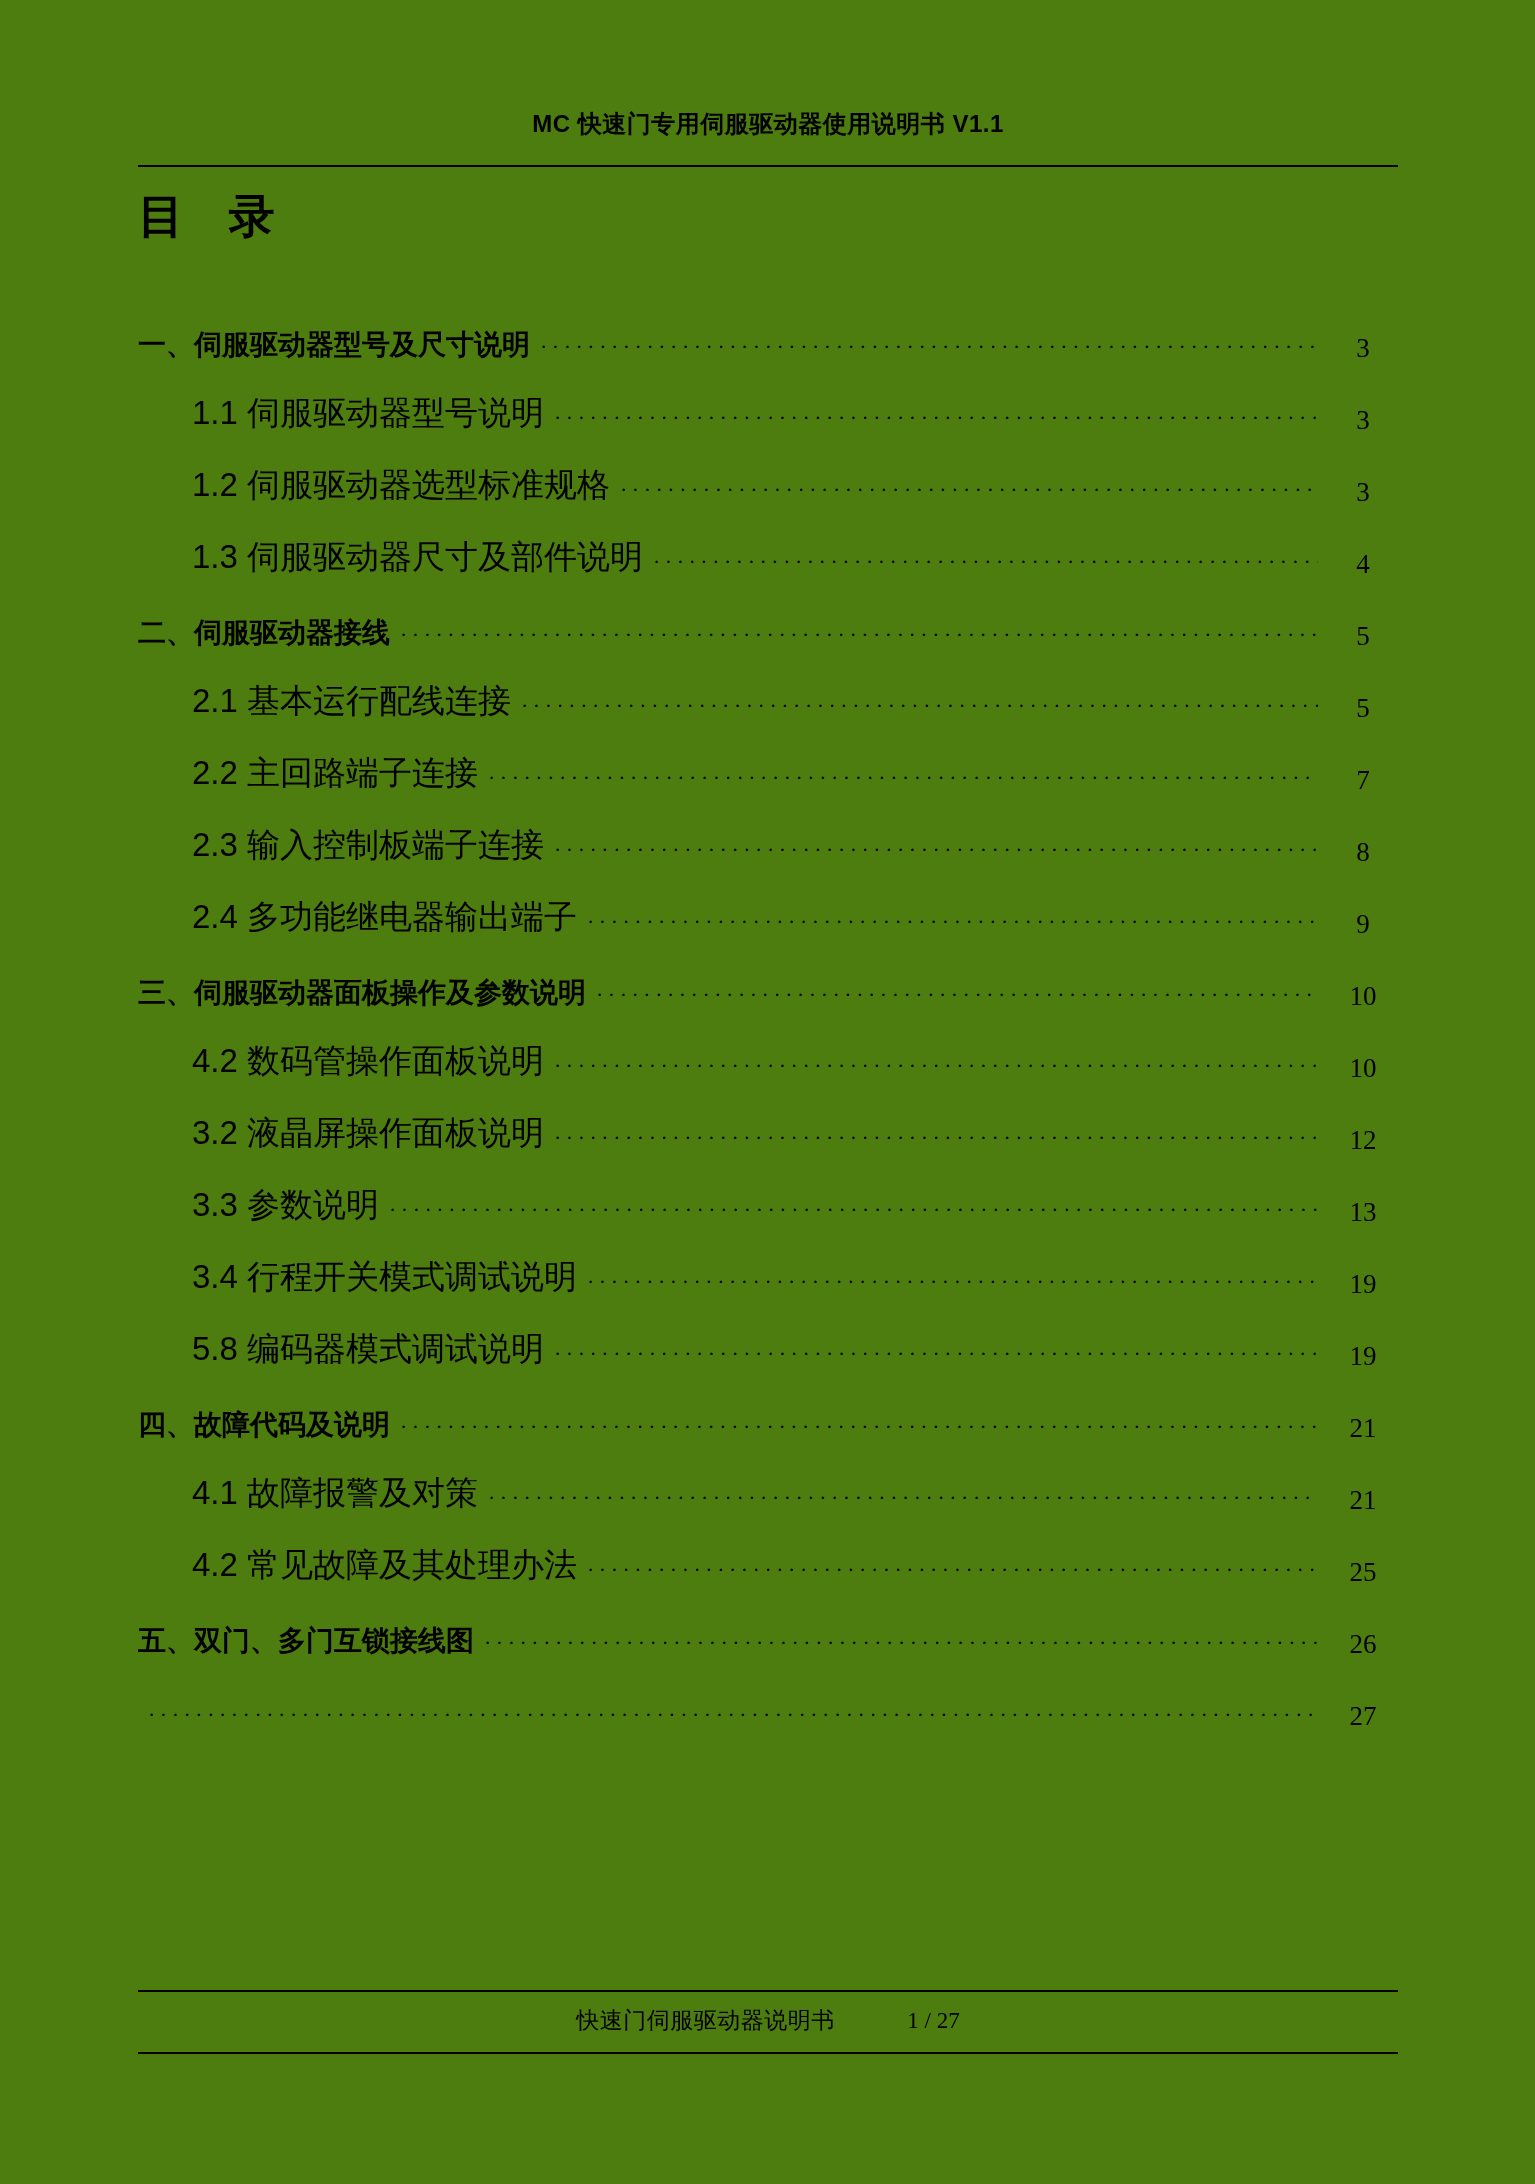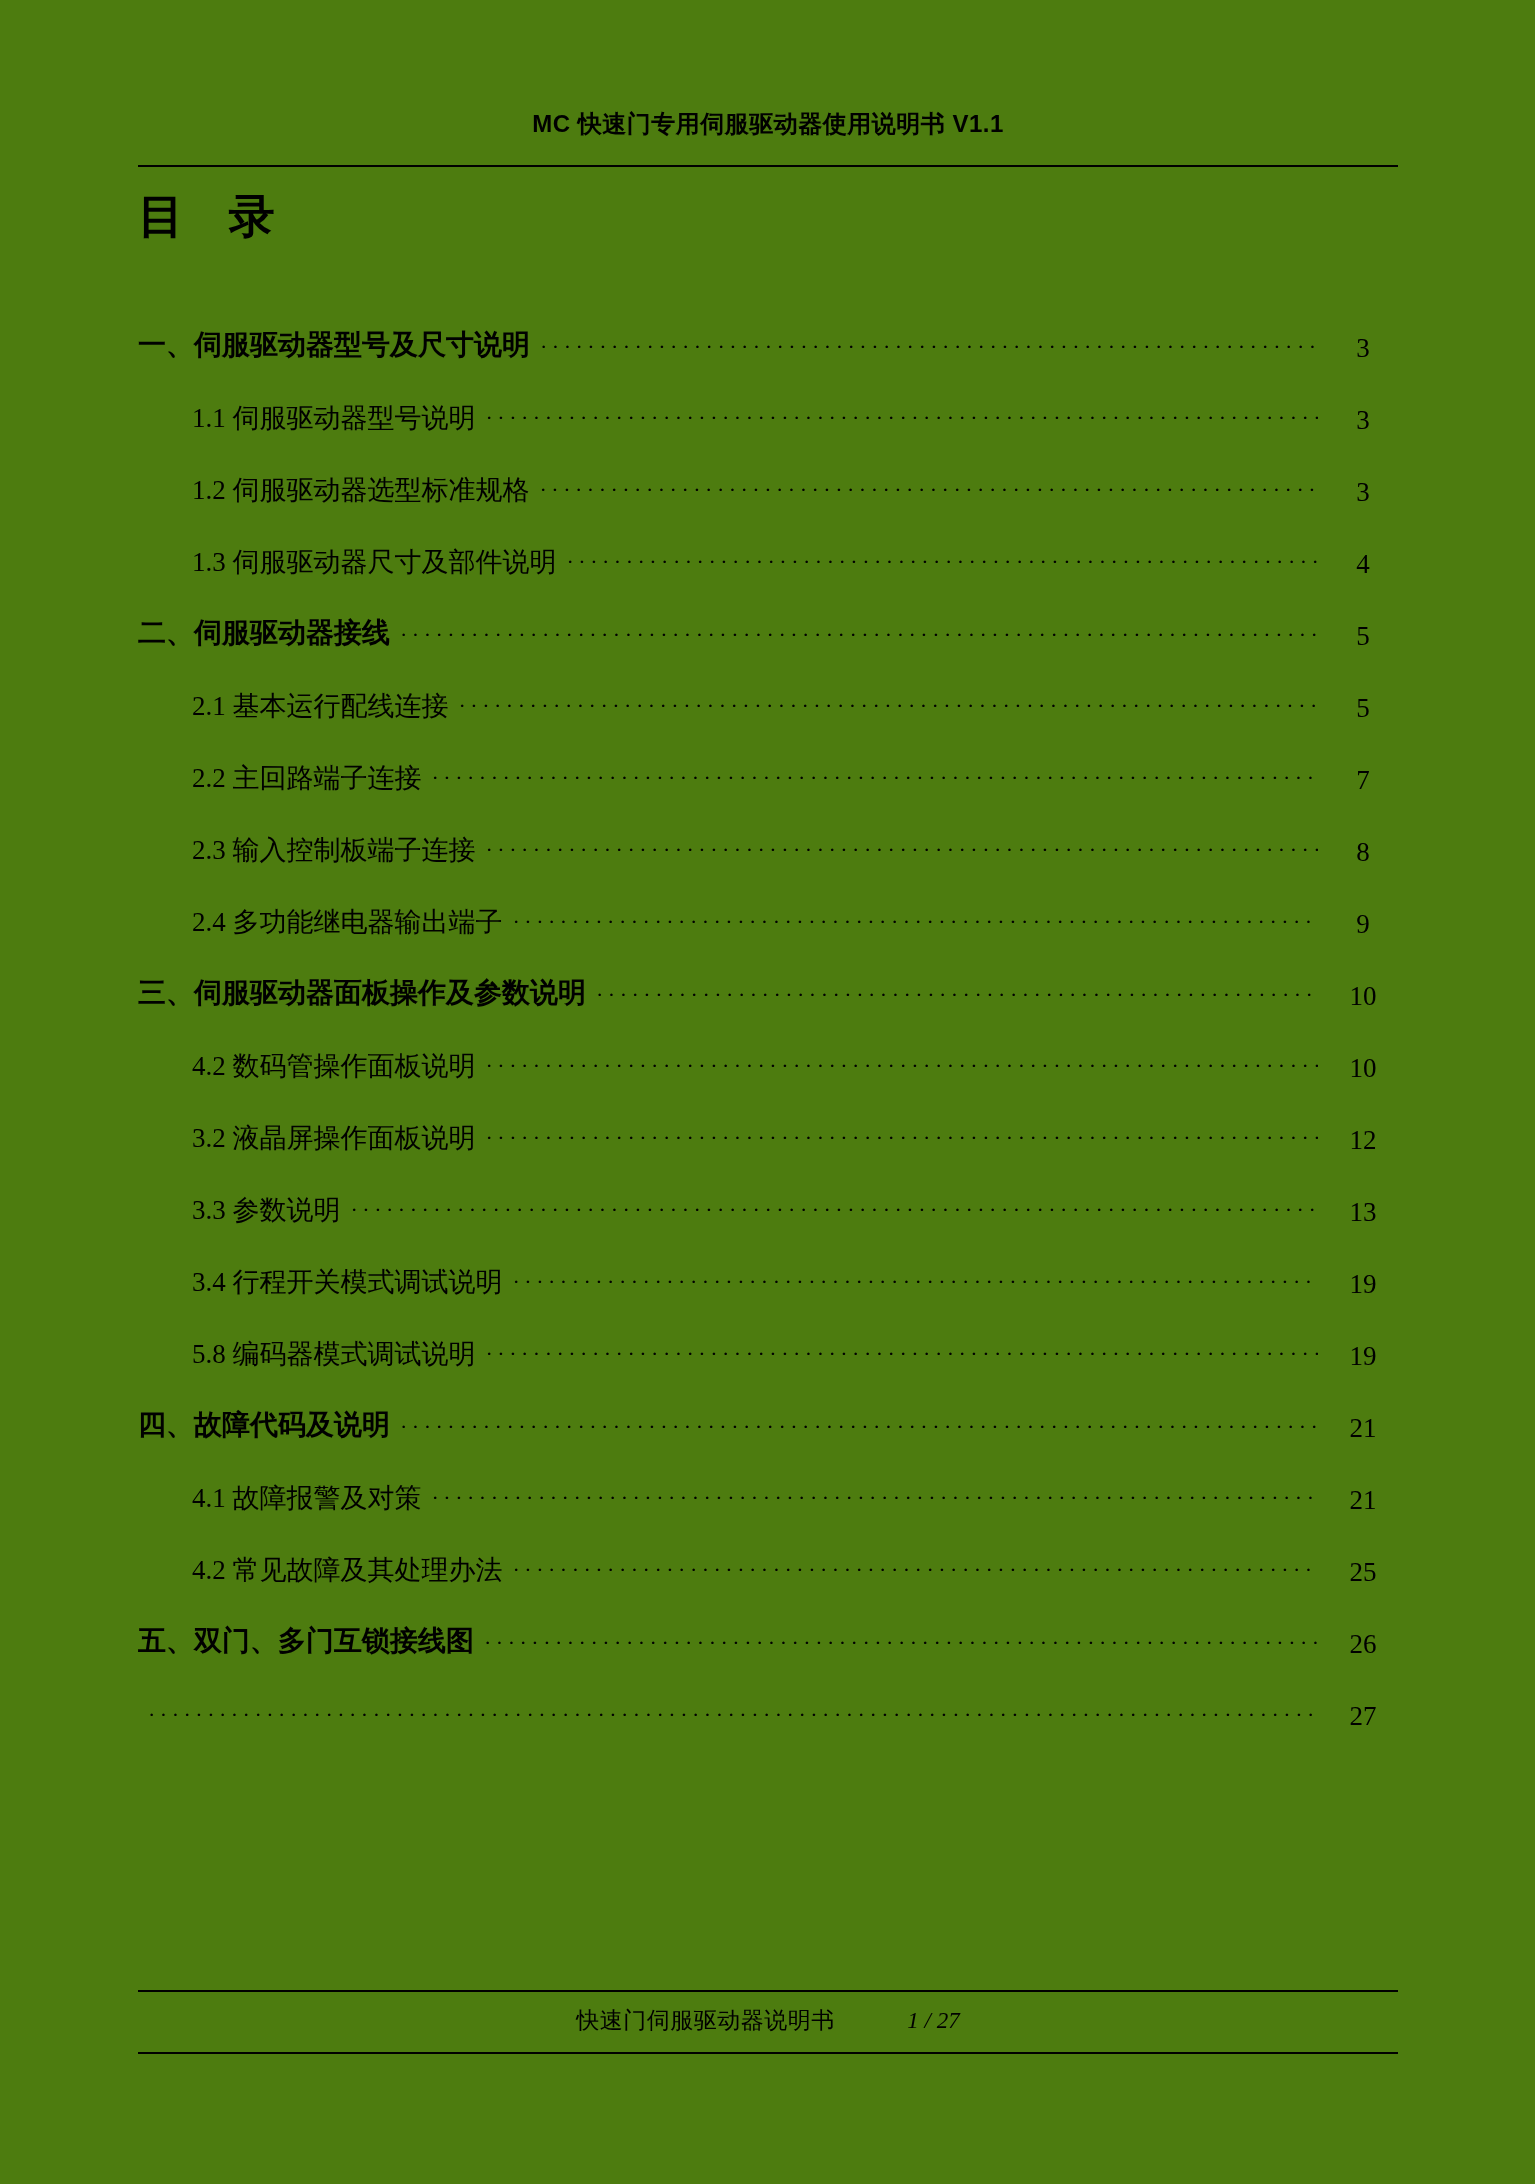--- a/index.html
+++ b/index.html
@@ -97,22 +97,22 @@
   .level-1 .label {
     font-family: "Liberation Sans", "DejaVu Sans", sans-serif;
     font-weight: bold;
     font-size: 28px;
     padding-left: 0px;
   }
   .level-1 .page-num {
     font-weight: normal;
   }
   .level-2 .label {
-    font-family: Liberation Serif, serif;
-    font-size: 27px;
+    font-family: Liberation Sans, sans-serif;
+    font-size: 33px;
     padding-left: 54px;
   }
   .toc-row.level-2 .dots { top: -5px; }
   
   .footer-rule-top {
     position: absolute;
     top: 1990px;
     left: 0;
     width: 1260px;
     border-top: 2px solid #000;
@@ -120,21 +120,21 @@
   .footer {
     position: absolute;
     top: 2005px;
     left: 0;
     width: 1260px;
     text-align: center;
     font-size: 23px;
     font-family: "Liberation Sans", "DejaVu Sans", sans-serif;
   }
   .footer .f-text { letter-spacing: 0.5px; }
-  .footer .f-page { margin-left: 66px; font-family: "Liberation Serif","DejaVu Serif",serif; font-style: italic; }
+  .footer .f-page { margin-left: 66px; font-family: "Liberation Serif","DejaVu Serif",serif; }
   .footer-rule-bottom {
     position: absolute;
     top: 2052px;
     left: 0;
     width: 1260px;
     border-top: 2px solid #000;
   }
 </style>
 </head>
 <body>

